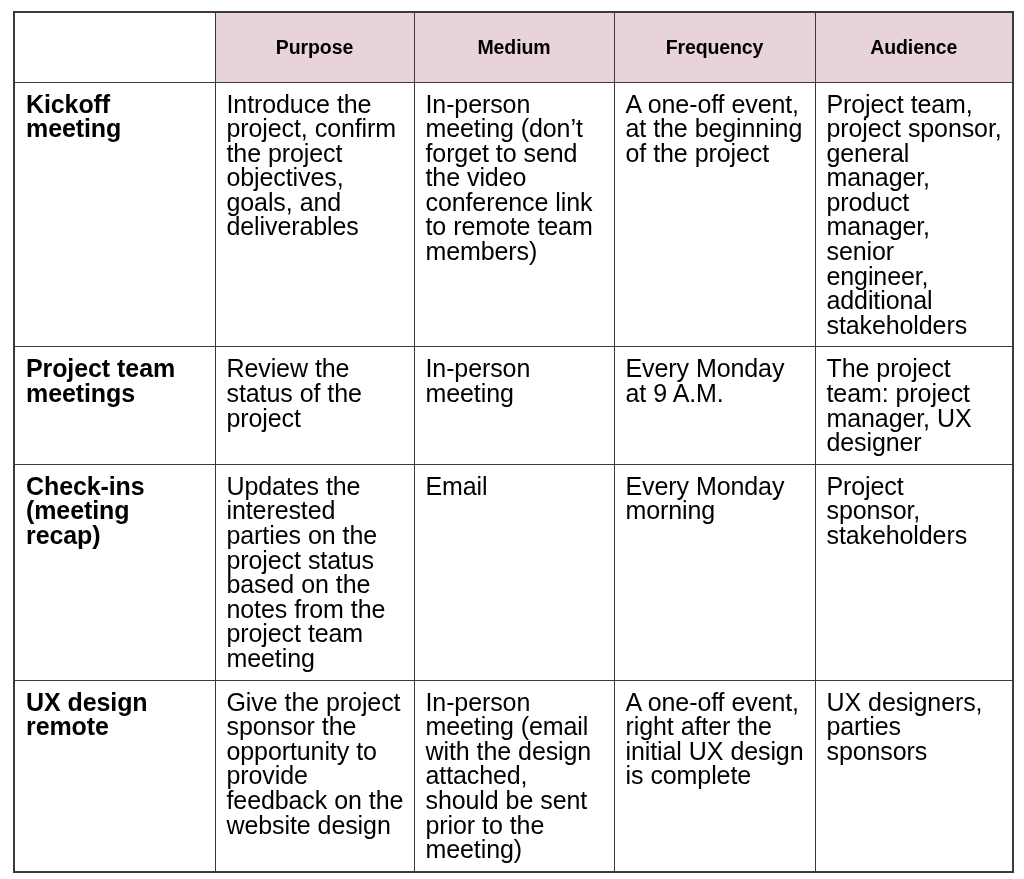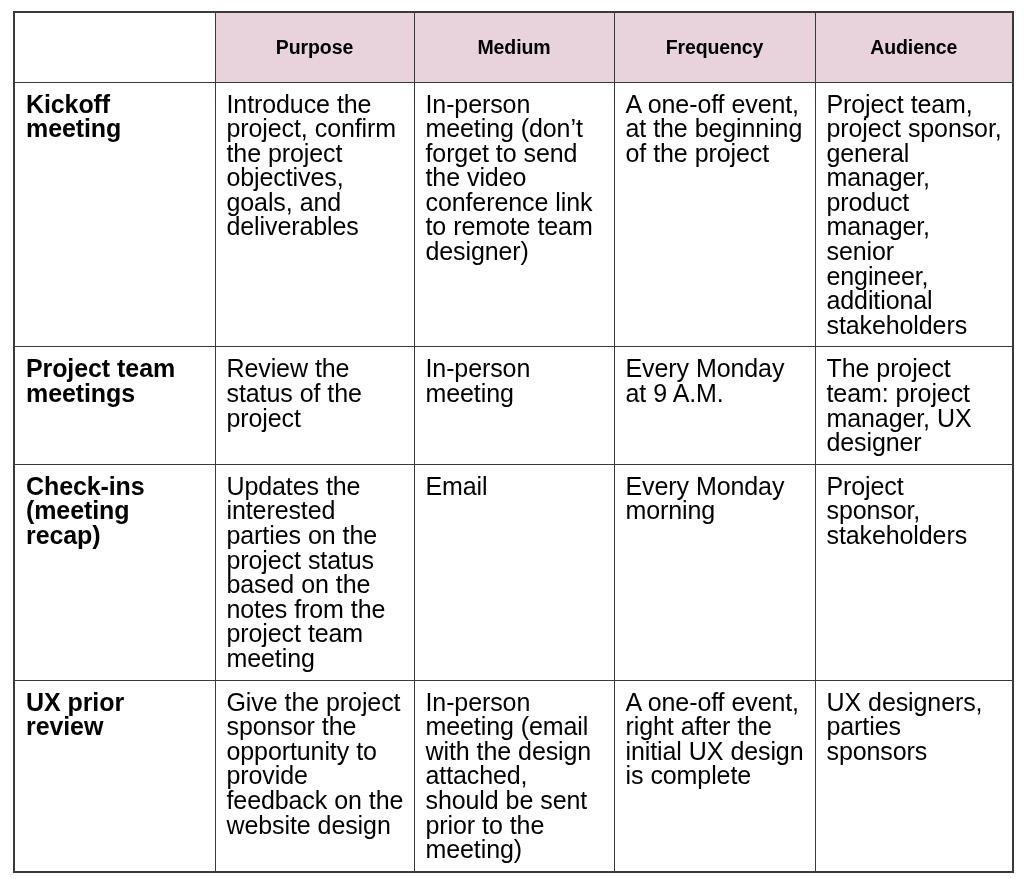--- a/index.html
+++ b/index.html
@@ -94,21 +94,21 @@
         <td class="corner-cell"></td>
         <td>Purpose</td>
         <td>Medium</td>
         <td>Frequency</td>
         <td>Audience</td>
       </tr>
 
       <tr class="r-1">
         <td class="row-label">Kickoff meeting</td>
         <td>Introduce the project, confirm the project objectives, goals, and deliverables</td>
-        <td>In-person meeting (don’t forget to send the video conference link to remote team designer)</td>
+        <td>In-person meeting (don’t forget to send the video conference link to remote team members)</td>
         <td>A one-off event, at the beginning of the project</td>
         <td>Project team, project sponsor, general manager, product manager, senior engineer, additional stakeholders</td>
       </tr>
 
       <tr class="r-2">
         <td class="row-label">Project team meetings</td>
         <td>Review the status of the project</td>
         <td>In-person meeting</td>
         <td>Every Monday at 9 A.M.</td>
         <td>The project team: project manager, UX designer</td>
@@ -117,21 +117,21 @@
       <tr class="r-3">
         <td class="row-label">Check-ins (meeting recap)</td>
         <td>Updates the interested parties on the project status based on the notes from the project team meeting</td>
         <td>Email</td>
         <td>Every Monday morning</td>
         <td>Project sponsor, stakeholders</td>
       </tr>
 
 
       <tr class="r-5">
-        <td class="row-label">UX prior review</td>
+        <td class="row-label">UX design remote</td>
         <td>Give the project sponsor the opportunity to provide feedback on the website design</td>
         <td>In-person meeting (email with the design attached, should be sent prior to the meeting)</td>
         <td>A one-off event, right after the initial UX design is complete</td>
         <td>UX designers, parties sponsors</td>
       </tr>
     </tbody>
   </table>
 </div>
 
 </body></html>

